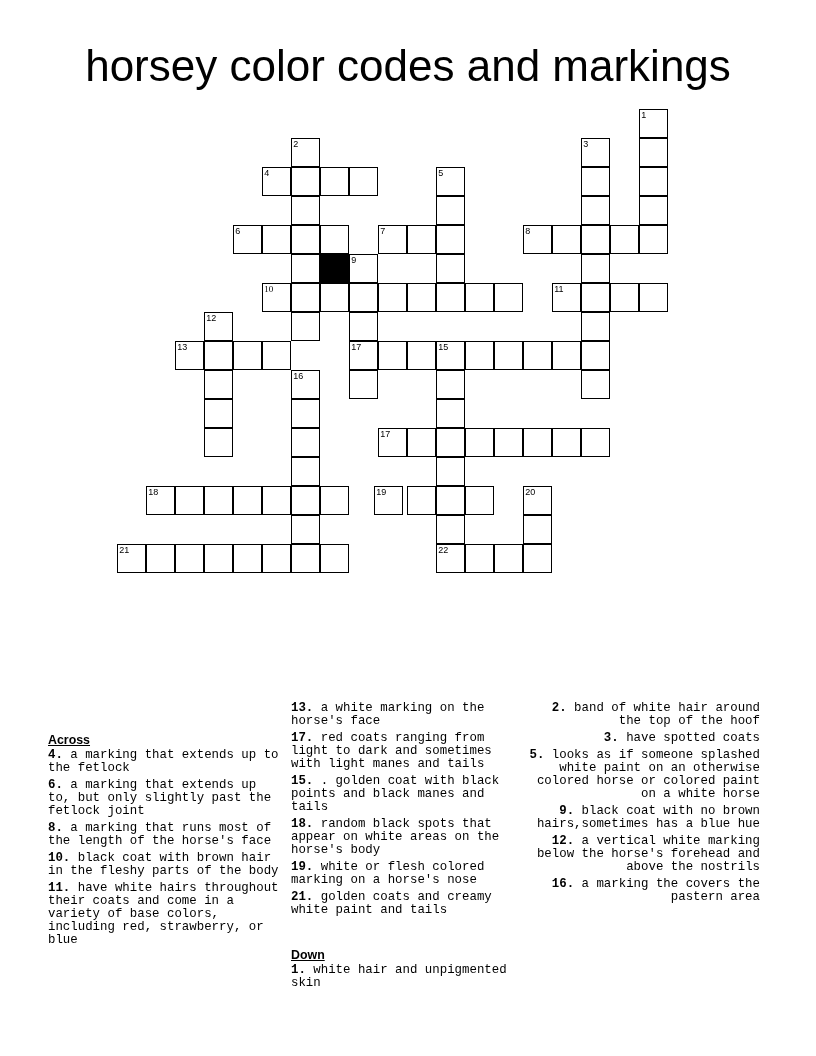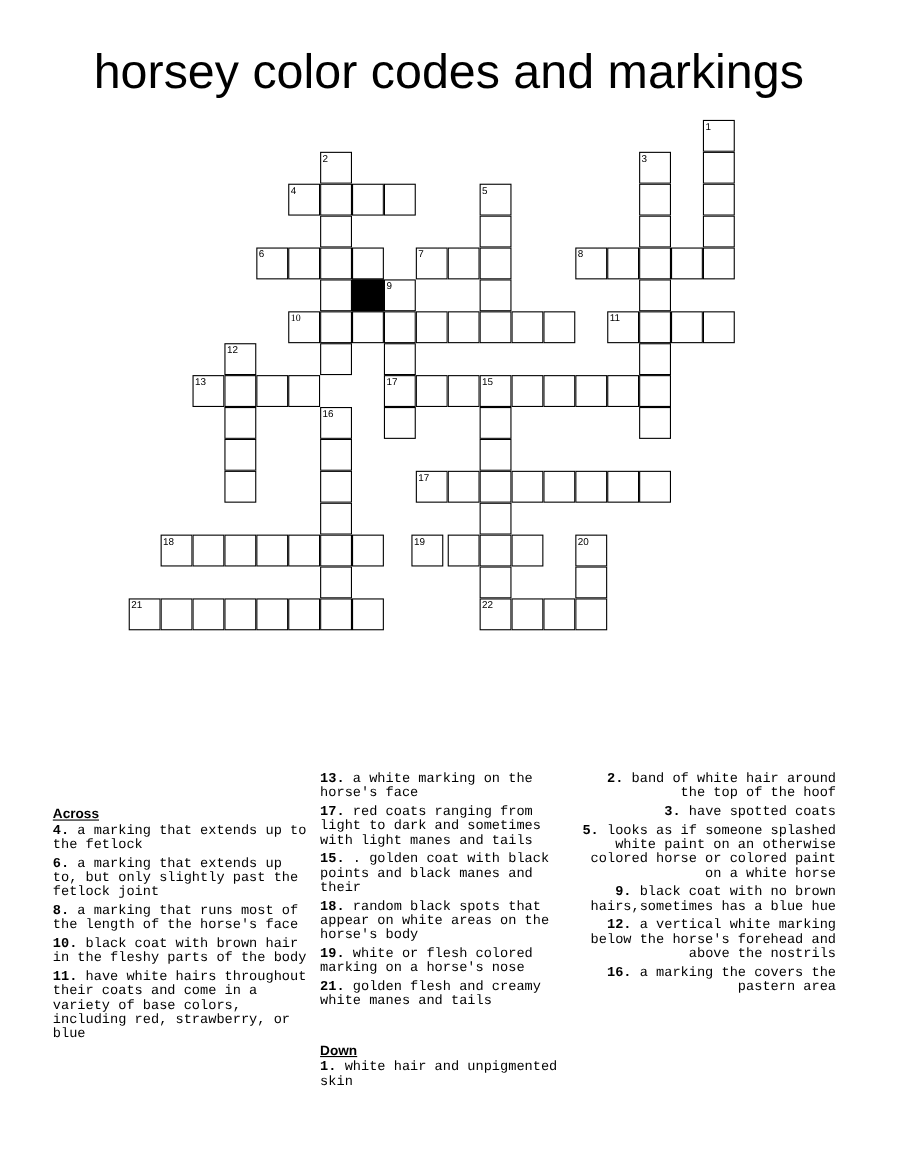--- a/index.html
+++ b/index.html
@@ -183,24 +183,24 @@
   <div class="clue"><b>4.</b> <span>a marking that extends up to the fetlock</span></div>
   <div class="clue"><b>6.</b> <span>a marking that extends up to, but only slightly past the fetlock joint</span></div>
   <div class="clue"><b>8.</b> <span>a marking that runs most of the length of the horse's face</span></div>
   <div class="clue"><b>10.</b> <span>black coat with brown hair in the fleshy parts of the body</span></div>
   <div class="clue"><b>11.</b> <span>have white hairs throughout their coats and come in a variety of base colors, including red, strawberry, or blue</span></div>
 </div>
 
 <div class="clues c2">
   <div class="clue"><b>13.</b> <span>a white marking on the horse's face</span></div>
   <div class="clue"><b>17.</b> <span>red coats ranging from light to dark and sometimes with light manes and tails</span></div>
-  <div class="clue"><b>15.</b> <span>. golden coat with black points and black manes and their</span></div>
+  <div class="clue"><b>15.</b> <span>. golden coat with black points and black manes and tails</span></div>
   <div class="clue"><b>18.</b> <span>random black spots that appear on white areas on the horse's body</span></div>
   <div class="clue"><b>19.</b> <span>white or flesh colored marking on a horse's nose</span></div>
-  <div class="clue"><b>21.</b> <span>golden flesh and creamy white manes and tails</span></div>
+  <div class="clue"><b>21.</b> <span>golden coats and creamy white paint and tails</span></div>
   <div class="heading">Down</div>
   <div class="clue"><b>1.</b> <span>white hair and unpigmented skin</span></div>
 </div>
 
 <div class="clues c3">
   <div class="clue"><b>2.</b> <span>band of white hair around the top of the hoof</span></div>
   <div class="clue"><b>3.</b> <span>have spotted coats</span></div>
   <div class="clue"><b>5.</b> <span>looks as if someone splashed white paint on an otherwise colored horse or colored paint on a white horse</span></div>
   <div class="clue"><b>9.</b> <span>black coat with no brown hairs,sometimes has a blue hue</span></div>
   <div class="clue"><b>12.</b> <span>a vertical white marking below the horse's forehead and above the nostrils</span></div>

